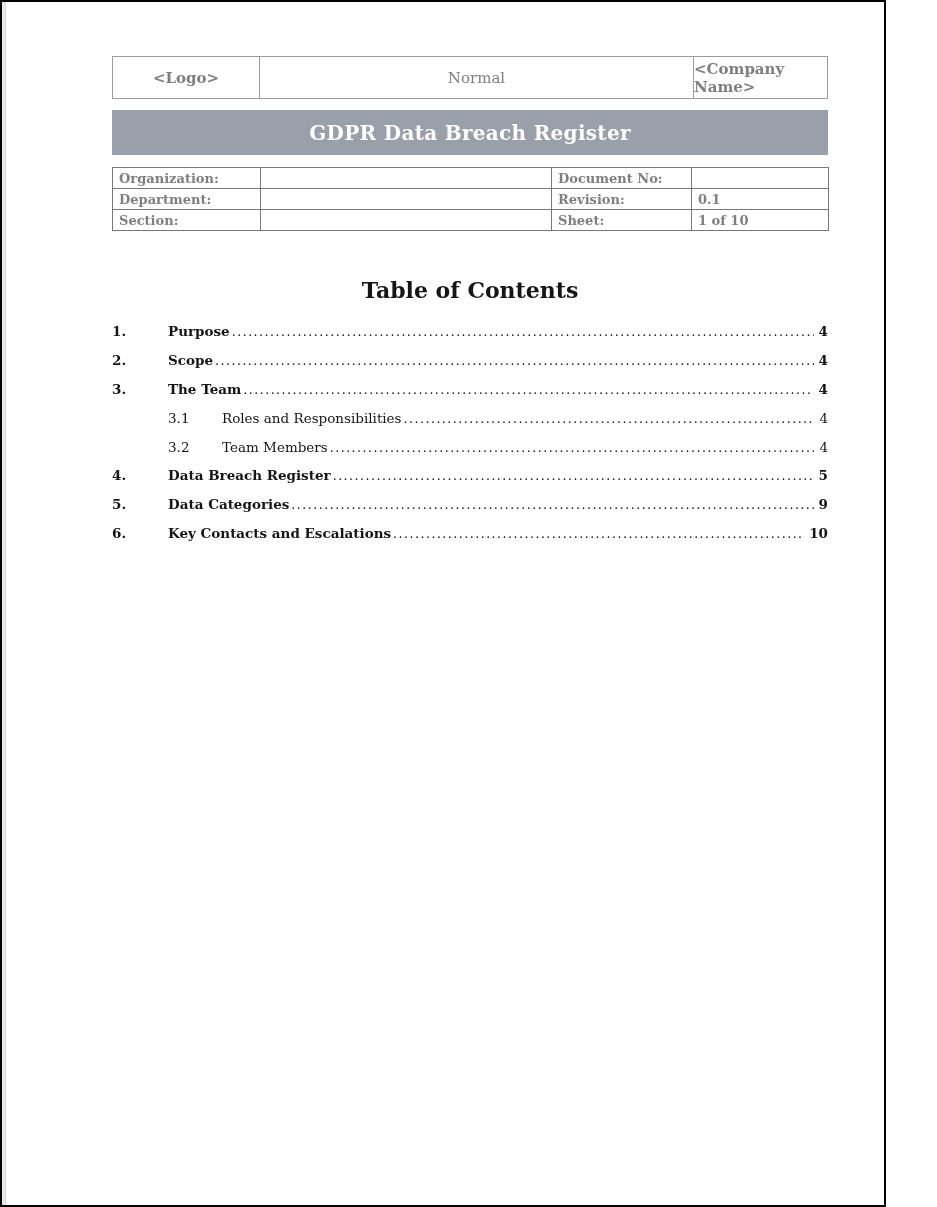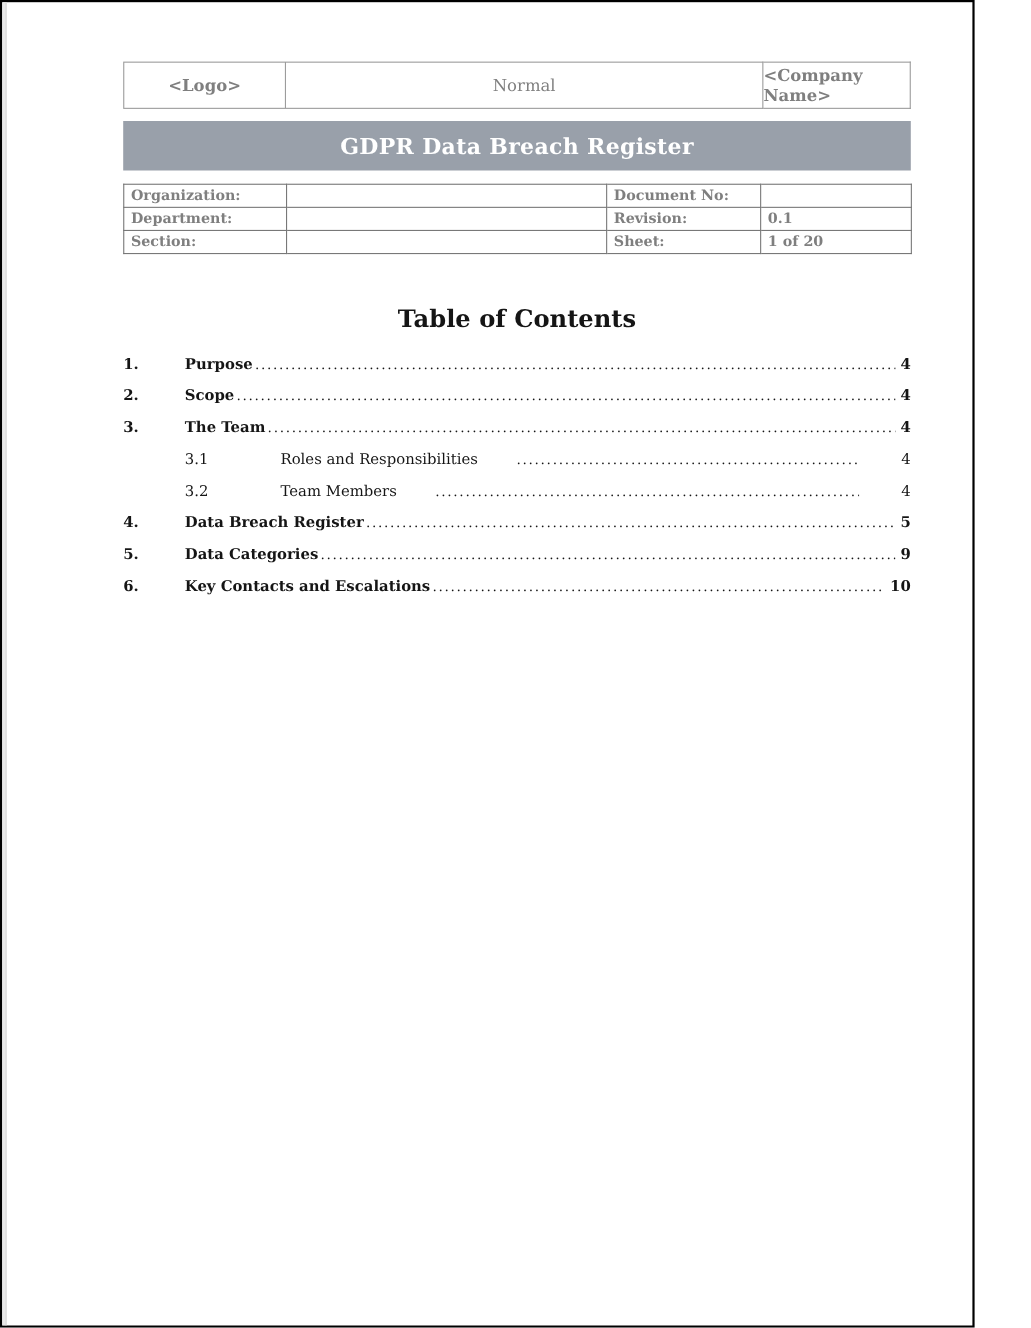--- a/index.html
+++ b/index.html
@@ -102,21 +102,21 @@
   .toc-list { margin-top: 20px; }
   .toc-row {
     display: flex;
     align-items: baseline;
     height: 28.9px;
     font-size: 13.5px;
     color: var(--toc-text);
     cursor: pointer;
   }
   .toc-row.level1 { font-weight: bold; }
-  .toc-row.level2 { font-weight: normal; gap: 33px; }
+  .toc-row.level2 { font-weight: normal; }
   .toc-num { flex: none; width: 56px; }
   .level2 .toc-num { margin-left: 56px; width: 54px; }
   .toc-label { flex: none; white-space: nowrap; padding-right: 2px; }
   .toc-dots {
     flex: 1 1 auto;
     overflow: hidden;
     white-space: nowrap;
     font-weight: normal;
     letter-spacing: 1.5px;
     font-size: 12.5px;
@@ -153,21 +153,21 @@
         <tr>
           <td class="col-a">Department:</td>
           <td class="col-b"></td>
           <td class="col-c">Revision:</td>
           <td class="col-d">0.1</td>
         </tr>
         <tr>
           <td class="col-a">Section:</td>
           <td class="col-b"></td>
           <td class="col-c">Sheet:</td>
-          <td class="col-d">1 of 20</td>
+          <td class="col-d">1 of 10</td>
         </tr>
       </tbody>
     </table>
 
     <div class="toc-title">Table of Contents</div>
 
     <div class="toc-list">
       <div class="toc-row level1">
         <span class="toc-num">1.</span>
         <span class="toc-label">Purpose</span>

